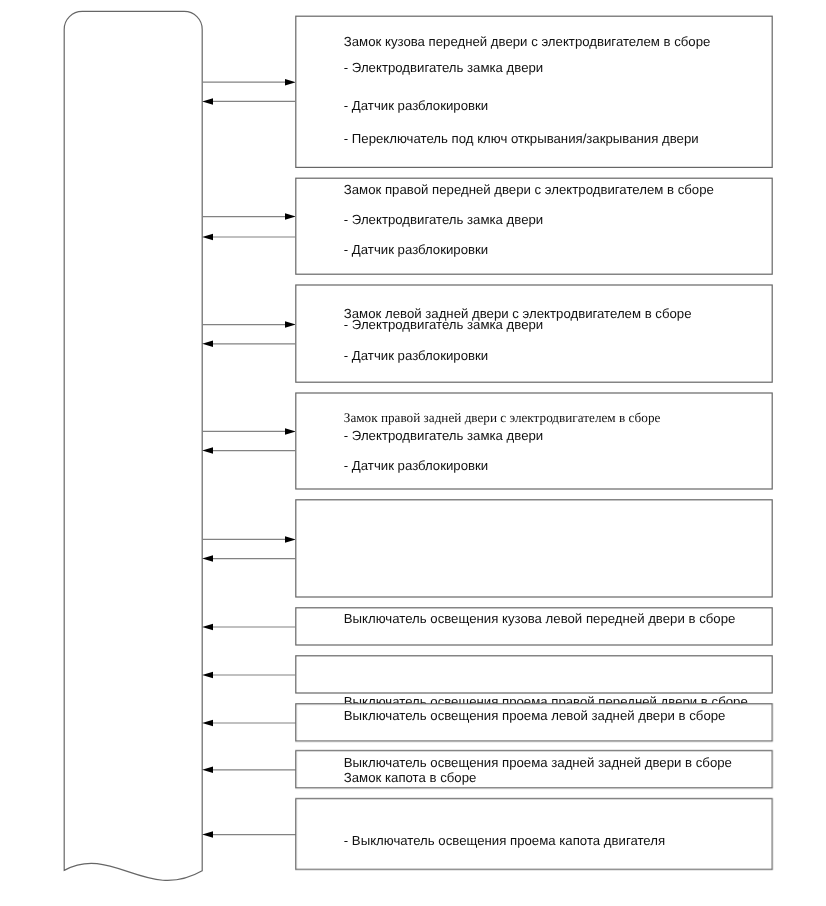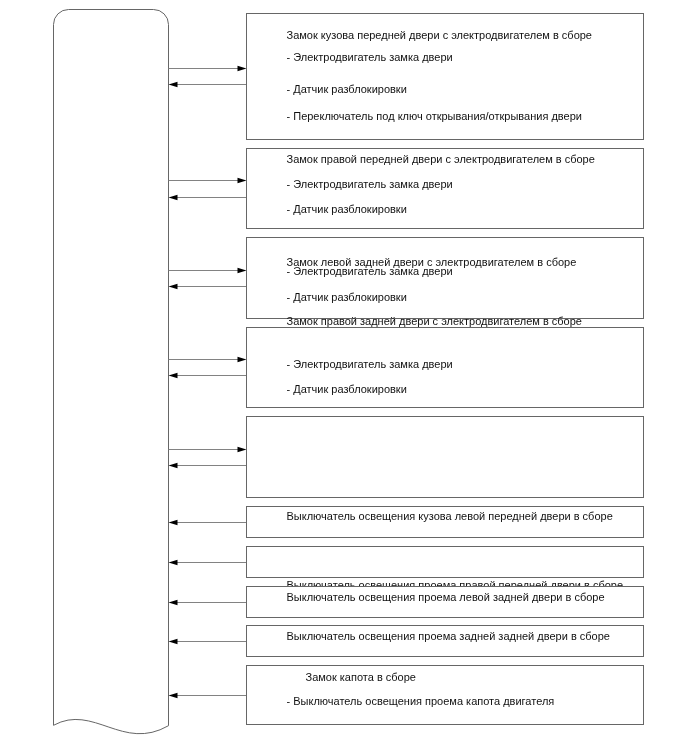--- a/index.html
+++ b/index.html
@@ -86,40 +86,40 @@
         <path d="M 168.5 695.5 L 177.5 692.8 L 177.5 698.2 Z" fill="#000000"></path>
       </g>
     </svg>
 
 
   <div id="boxtext">
       <div class="node-box" style="left: 246px; top: 13px; width: 398px; height: 127px; border: 1px solid rgb(102, 102, 102);"></div>
       <div class="node-line" style="top: 30.06px; left: 286.5px;">Замок кузова передней двери с электродвигателем в сборе</div>
       <div class="node-line" style="top: 52.06px; left: 286.5px;">- Электродвигатель замка двери</div>
       <div class="node-line" style="top: 84.16px; left: 286.5px;">- Датчик разблокировки</div>
-      <div class="node-line" style="top: 111.06px; left: 286.5px;">- Переключатель под ключ открывания/открывания двери</div>
+      <div class="node-line" style="top: 111.06px; left: 286.5px;">- Переключатель под ключ открывания/закрывания двери</div>
       <div class="node-box" style="left: 246px; top: 148px; width: 398px; height: 81px; border: 1px solid rgb(102, 102, 102);"></div>
       <div class="node-line" style="top: 153.56px; left: 286.5px;">Замок правой передней двери с электродвигателем в сборе</div>
       <div class="node-line" style="top: 178.56px; left: 286.5px;">- Электродвигатель замка двери</div>
       <div class="node-line" style="top: 203.56px; left: 286.5px;">- Датчик разблокировки</div>
       <div class="node-box" style="left: 246px; top: 237px; width: 398px; height: 82px; border: 1px solid rgb(102, 102, 102);"></div>
       <div class="node-line" style="top: 257px; left: 286.5px;">Замок левой задней двери с электродвигателем в сборе</div>
       <div class="node-line" style="top: 266.26px; left: 286.5px;">- Электродвигатель замка двери</div>
       <div class="node-line" style="top: 291.66px; left: 286.5px;">- Датчик разблокировки</div>
       <div class="node-box" style="left: 246px; top: 327px; width: 398px; height: 81px; border: 1px solid rgb(102, 102, 102);"></div>
-      <div class="node-line" style="top: 316px; left: 286.5px;">Замок правой задней двери с электродвигателем в сборе</div>
+      <div class="node-line" style="top: 344px; left: 286.5px; font-family: Liberation Serif, serif;">Замок правой задней двери с электродвигателем в сборе</div>
       <div class="node-line" style="top: 359.16px; left: 286.5px;">- Электродвигатель замка двери</div>
       <div class="node-line" style="top: 383.66px; left: 286.5px;">- Датчик разблокировки</div>
       <div class="node-box" style="left: 246px; top: 416px; width: 398px; height: 82px; border: 1px solid rgb(102, 102, 102);"></div>
       <div class="node-box" style="left: 246px; top: 506px; width: 398px; height: 32px; border: 1px solid rgb(102, 102, 102);"></div>
       <div class="node-line" style="top: 511.16px; left: 286.5px;">Выключатель освещения кузова левой передней двери в сборе</div>
       <div class="node-box" style="left: 246px; top: 546px; width: 398px; height: 32px; border: 1px solid rgb(102, 102, 102);"></div>
       <div class="node-line" style="top: 550.76px; left: 286.5px; margin-top: 29px;">Выключатель освещения проема правой передней двери в сборе</div>
       <div class="node-box" style="left: 246px; top: 586px; width: 398px; height: 32px; border: 1px solid rgb(102, 102, 102);"></div>
       <div class="node-line" style="top: 591.56px; left: 286.5px;">Выключатель освещения проема левой задней двери в сборе</div>
       <div class="node-box" style="left: 246px; top: 625px; width: 398px; height: 32px; border: 1px solid rgb(102, 102, 102);"></div>
       <div class="node-line" style="top: 631.06px; left: 286.5px;">Выключатель освещения проема задней задней двери в сборе</div>
       <div class="node-box" style="left: 246px; top: 665px; width: 398px; height: 60px; border: 1px solid rgb(102, 102, 102);"></div>
-      <div class="node-line" style="top: 672px; left: 286.5px; margin-left: 19px;">Замок капота в сборе</div>
+      <div class="node-line" style="top: 644px; left: 286.5px;">Замок капота в сборе</div>
       <div class="node-line" style="top: 695.56px; left: 286.5px;">- Выключатель освещения проема капота двигателя</div>
     </div>
 
 </div>
 
 </body></html>

